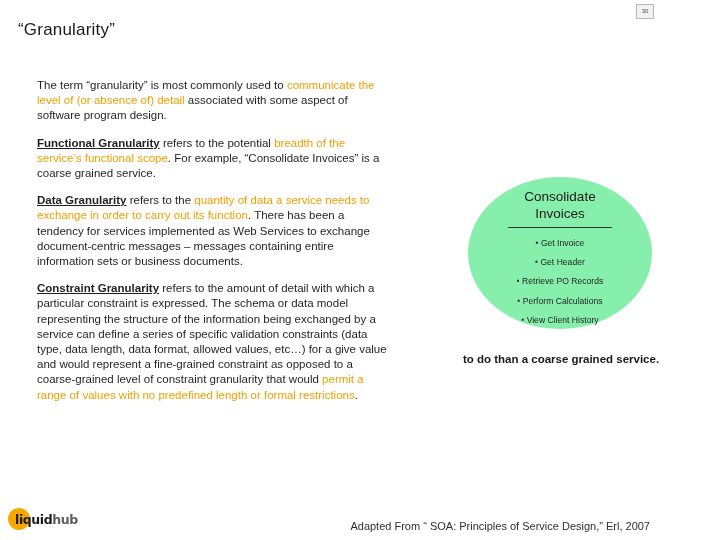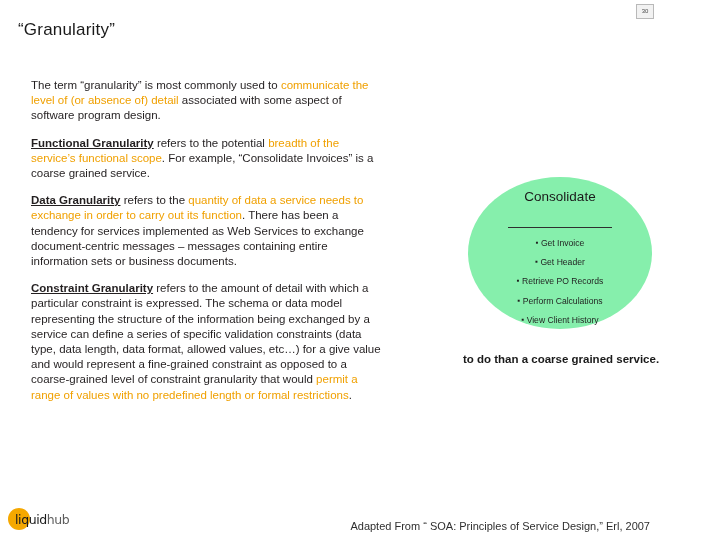--- a/index.html
+++ b/index.html
@@ -38,21 +38,21 @@
     position: absolute;
     left: 18px;
     top: 20px;
     font-size: 17px;
     color: #1a1a1a;
     letter-spacing: 0.2px;
   }
   
   .body-col {
     position: absolute;
-    left: 31px;
+    left: 37px;
     top: 78px;
     width: 355px;
     font-size: 11.5px;
     line-height: 15.2px;
     color: #231f20;
   }
   .para {
     margin: 0 0 12px 0;
   }
   .hl {
@@ -135,21 +135,21 @@
     width: 22px;
     height: 22px;
     border-radius: 50%;
     background: #f5a800;
   }
   .logo-text {
     position: absolute;
     left: 7px;
     top: 4px;
     font-size: 12.5px;
-    font-weight: normal;
+    font-weight: bold;
     color: #1a1a1a;
     letter-spacing: -0.4px;
     font-family: "DejaVu Sans", sans-serif;
   }
   .logo-text .dim {
     color: #5d5d5d;
   }
   .footer-src {
     position: absolute;
     right: 10px;
@@ -176,20 +176,21 @@
 
     <p class="para"><span class="term">Data Granularity</span><span> refers to the </span><span class="hl">quantity of data a service needs to exchange in order to carry out its function</span><span>.  There has been a tendency for services implemented as Web Services to exchange document-centric messages – messages containing entire information sets or business documents.</span></p>
 
     <p class="para"><span class="term">Constraint Granularity</span><span> refers to the amount of detail with which a particular constraint is expressed.  The schema or data model representing the structure of the information being exchanged by a service can define a series of specific validation constraints (data type, data length, data format, allowed values, etc…) for a give value and would represent a fine-grained constraint as opposed to a coarse-grained level of constraint granularity that would </span><span class="hl">permit a range of values with no predefined length or formal restrictions</span><span>.</span></p>
 
   </div>
 
   <div class="circle">
     <div class="circle-title">
       <div>Consolidate</div>
+      <div>Invoices</div>
     </div>
     <div class="circle-rule"></div>
     <div class="bullets">
       <div><span class="bul">▪</span> <span>Get Invoice</span></div>
       <div><span class="bul">▪</span> <span>Get Header</span></div>
       <div><span class="bul">▪</span> <span>Retrieve PO Records</span></div>
       <div><span class="bul">▪</span> <span>Perform Calculations</span></div>
       <div><span class="bul">▪</span> <span>View Client History</span></div>
     </div>
   </div>

